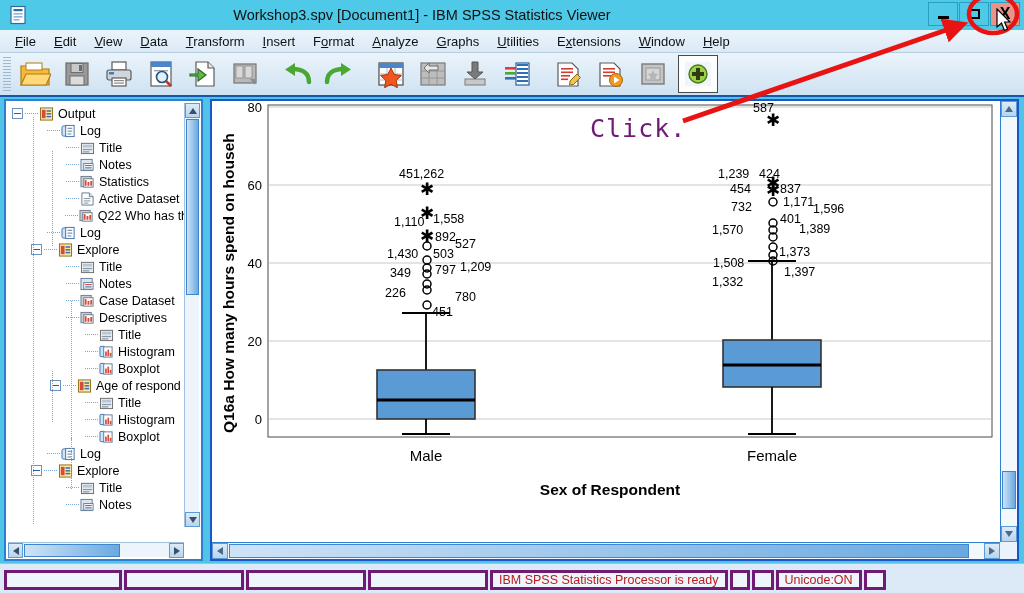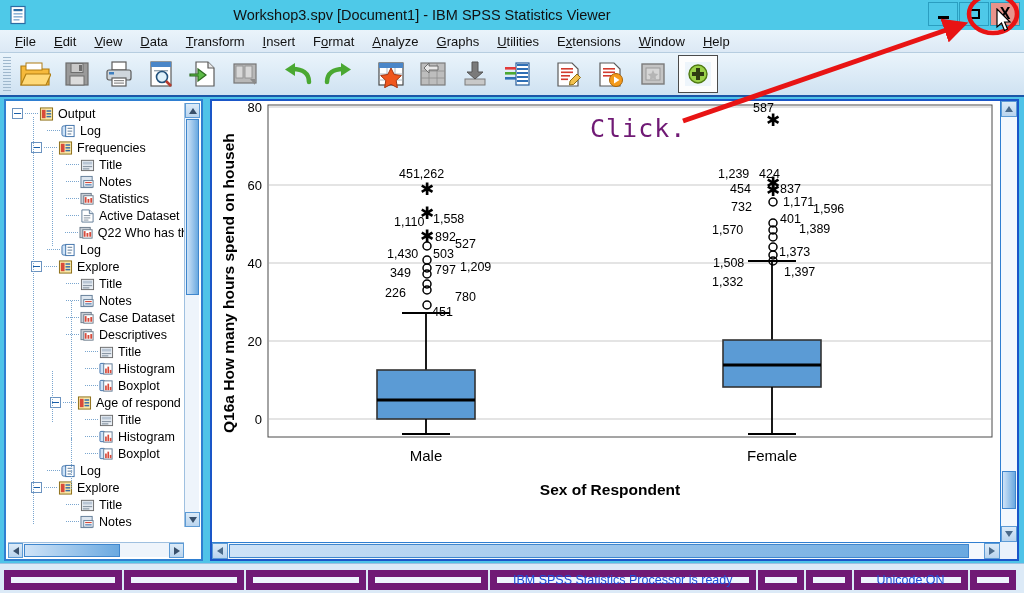--- a/index.html
+++ b/index.html
@@ -160,23 +160,23 @@
   }
 
   
   #statusbar{
     position:absolute; left:0; top:563px; width:1024px; height:30px;
     background:#dceaf7; border-top:1px solid #9fc0e0;
     display:flex; align-items:center;
   }
   .st-cell{
     height:20px; margin-top:3px;
-    border:7px solid #701a75; background:#eef5fc;
-    display:flex; align-items:center; padding:0 16px;
-    font-size:12.5px; color:#1d4ed8; white-space:nowrap;
+    border:3px solid #701a75; background:#eef5fc;
+    display:flex; align-items:center; padding:0 6px;
+    font-size:12.5px; color:#b91c1c; white-space:nowrap;
   }
 </style>
 </head>
 <body>
 
 <div id="titlebar">
   <span id="app-icon">
     <svg width="20" height="20" viewBox="0 0 20 20">
       <rect x="3" y="1.5" width="14" height="17" fill="#fff" stroke="#2b6ca3" stroke-width="1.2"></rect>
       <rect x="5.5" y="4" width="9" height="2.2" fill="#2b6ca3"></rect>
@@ -389,35 +389,20 @@
         <span class="tindent" style="width: 16px;"></span>
         <span class="tdash"></span>
         <span class="ticon"><svg viewBox="0 0 16 15" width="15" height="14">
             <rect x="1" y="2" width="5" height="11" rx="2" fill="#cfe3f7" stroke="#3a6ea8"></rect>
             <rect x="5" y="1.5" width="9" height="12" fill="#fff" stroke="#3a6ea8"></rect>
             <rect x="7" y="4" width="5" height="1.3" fill="#7b93ab"></rect>
             <rect x="7" y="7" width="5" height="1.3" fill="#7b93ab"></rect>
             <rect x="7" y="10" width="4" height="1.3" fill="#7b93ab"></rect>
           </svg></span>
         <span class="tlabel">Log</span>
-      </div>
-      <div class="trow">
-        <span class="tindent" style="width: 19px;"></span>
-        <span class="tbox">
-          <i></i>
-        </span>
-        <span class="tdash"></span>
-        <span class="ticon"><svg viewBox="0 0 16 15" width="15" height="14">
-            <rect x="1.5" y="1" width="13" height="13" fill="#fbe9a8" stroke="#8a6a12"></rect>
-            <rect x="3" y="3" width="4" height="9" fill="#d84a3a"></rect>
-            <rect x="8" y="3.5" width="5" height="1.6" fill="#3a6ea8"></rect>
-            <rect x="8" y="6.5" width="5" height="1.6" fill="#3a6ea8"></rect>
-            <rect x="8" y="9.5" width="5" height="1.6" fill="#3a6ea8"></rect>
-          </svg></span>
-        <span class="tlabel">Frequencies</span>
       </div>
       <div class="trow">
         <span class="tindent" style="width: 38px;"></span>
         <span class="tindent" style="width: 16px;"></span>
         <span class="tdash"></span>
         <span class="ticon"><svg viewBox="0 0 16 15" width="15" height="14">
             <rect x="1.5" y="2.5" width="13" height="11" fill="#e9eef4" stroke="#6a6a6a"></rect>
             <rect x="3" y="4" width="10" height="3" fill="#b9c6d4"></rect>
             <rect x="3" y="8.5" width="10" height="1.3" fill="#8a97a5"></rect>
             <rect x="3" y="11" width="7" height="1.3" fill="#8a97a5"></rect>

